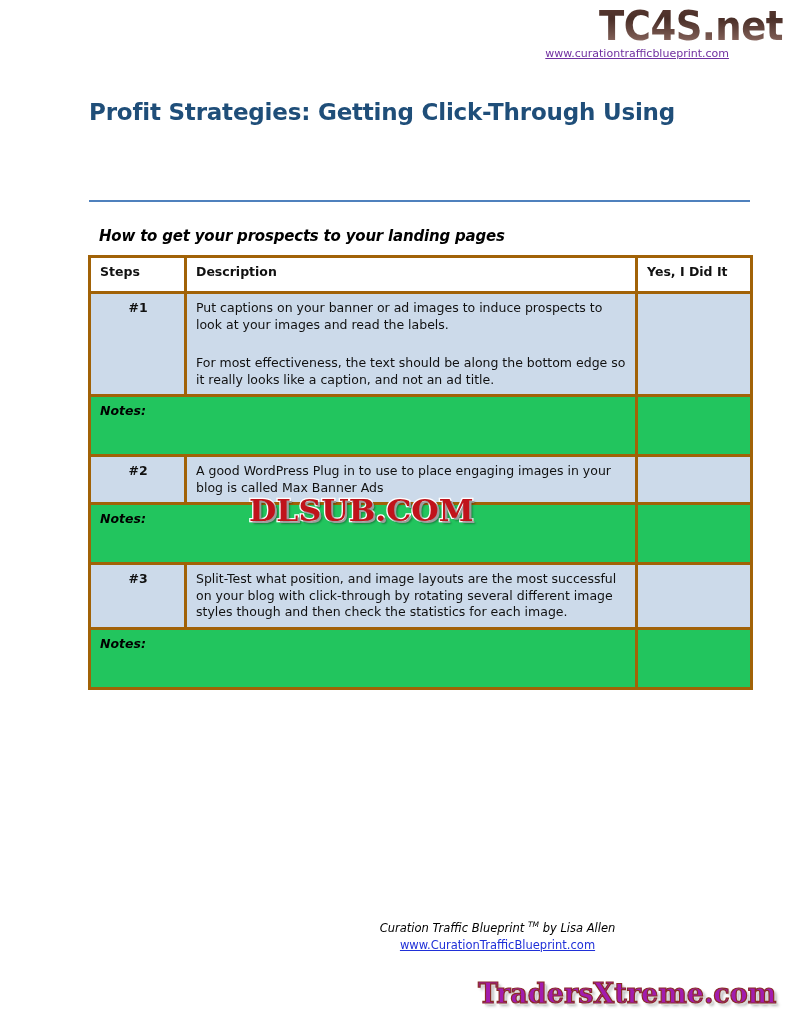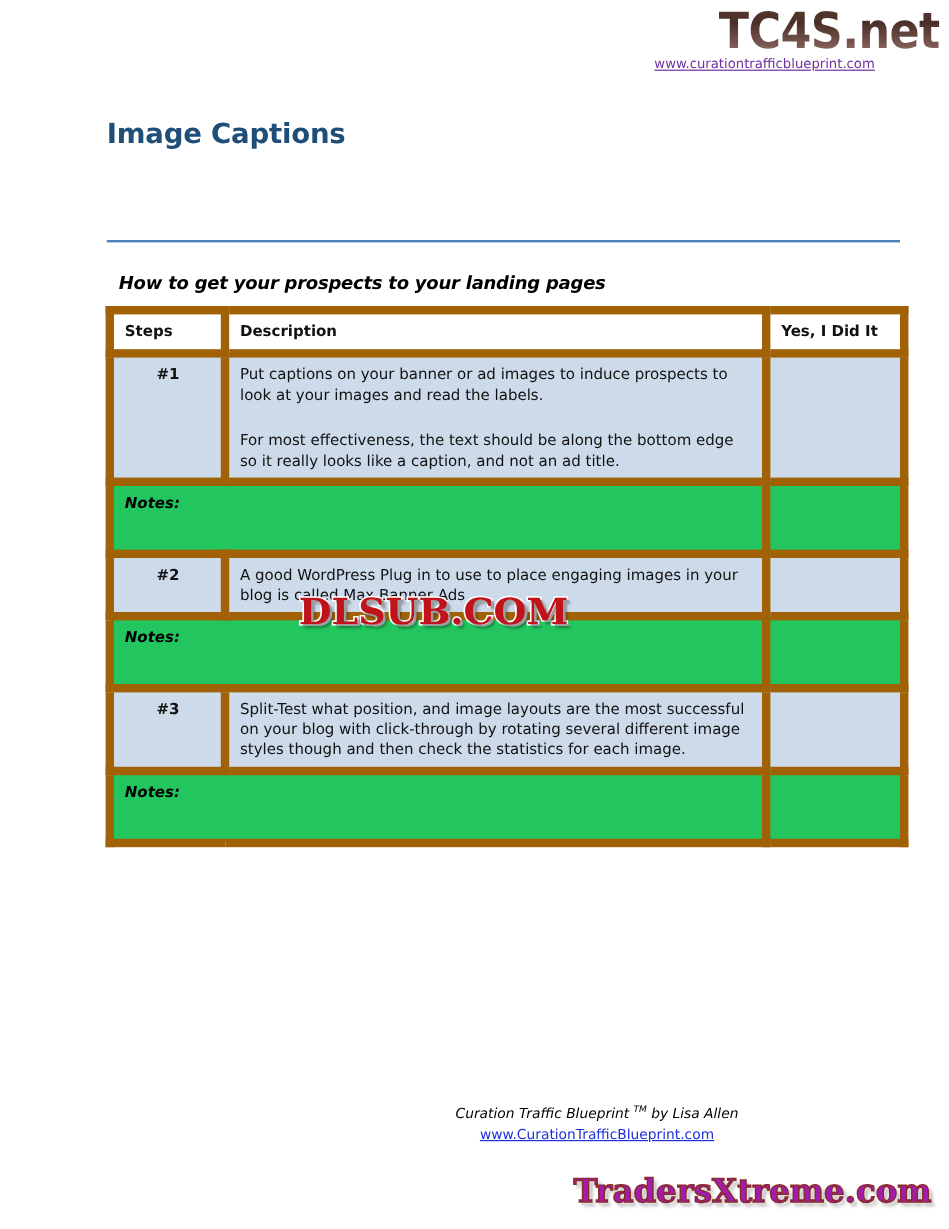--- a/index.html
+++ b/index.html
@@ -93,21 +93,21 @@
   
   #checklist-table {
     position: absolute;
     left: 88px;
     top: 255px;
     width: 662px;
     border-collapse: collapse;
     table-layout: fixed;
   }
   #checklist-table td, #checklist-table th {
-    border: 7px solid #a16207;
+    border: 3px solid #a16207;
     vertical-align: top;
     padding: 6px 8px 6px 9px;
     font-family: "DejaVu Sans", sans-serif;
     font-size: 12.5px;
     line-height: 16.5px;
     color: #111111;
     box-sizing: border-box;
   }
   .col-steps { width: 96px; }
   .col-desc  { width: 451px; }
@@ -202,21 +202,21 @@
 <body>
 
 <div id="page">
 
   <div id="brand-header">
     <div id="tc4s-logo">TC4S.net</div>
     <a id="header-url" href="#">www.curationtrafficblueprint.com</a>
   </div>
 
   <div id="title-block">
-    <div class="title-line">Image Captions</div>
+    <div class="title-line">Profit Strategies: Getting Click-Through Using</div>
   </div>
   <div id="title-rule"></div>
 
   <div id="subtitle">How to get your prospects to your landing pages</div>
 
   <table id="checklist-table">
     <colgroup>
       <col class="col-steps">
       <col class="col-desc">
       <col class="col-yes">

